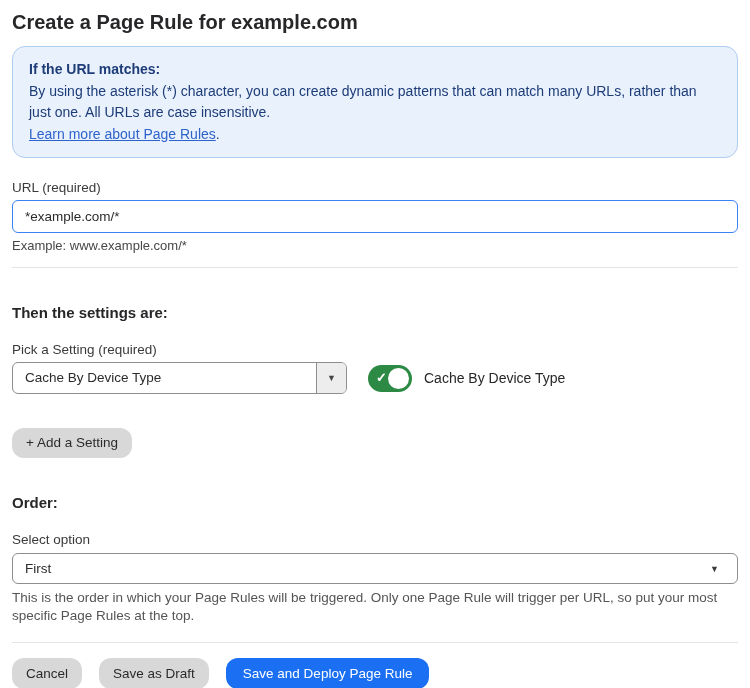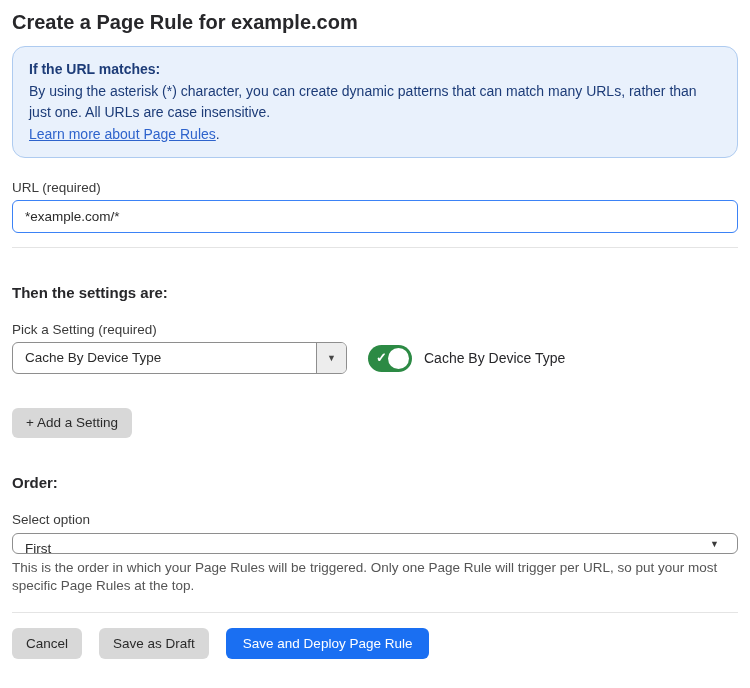--- a/index.html
+++ b/index.html
@@ -152,38 +152,38 @@
   }
   .toggle-label {
     margin-left: 12px;
     font-size: 14px;
     color: #27272a;
   }
 
   .btn {
     display: inline-block;
     border: none;
-    border-radius: 6px;
+    border-radius: 12px;
     font-family: "Liberation Sans", sans-serif;
     font-size: 13.5px;
     color: #2b2b2b;
     background: #d8d8d8;
     height: 31px;
     padding: 0 14px;
     cursor: pointer;
     line-height: 31px;
   }
   .add-setting-btn { margin-top: 34px; height: 30px; line-height: 30px; }
 
   
   .select-box {
     margin-top: 6px;
     position: relative;
     width: 100%;
-    height: 21px;
+    height: 31px;
     border: 1px solid #8e8e8e;
     border-radius: 6px;
     background: #fff;
     cursor: pointer;
   }
   .select-box .select-value {
     font-size: 13.5px;
     color: #2b2b2b;
     line-height: 29px;
     padding-left: 12px;
@@ -227,20 +227,21 @@
   <h1 class="page-title">Create a Page Rule for example.com</h1>
 
   <div class="info-box">
     <div class="info-heading">If the URL matches:</div>
     <div class="info-body">By using the asterisk (*) character, you can create dynamic patterns that can match many URLs, rather than just one. All URLs are case insensitive.</div>
     <div class="info-link-line"><a class="info-link">Learn more about Page Rules</a><span>.</span></div>
   </div>
 
   <div class="field-label">URL (required)</div>
   <input type="text" class="text-input" value="*example.com/*" style="">
+  <div class="helper-text">Example: www.example.com/*</div>
 
   <hr class="divider">
 
   <div class="section-heading">Then the settings are:</div>
 
   <div class="sub-label">Pick a Setting (required)</div>
 
   <div class="setting-row">
     <div class="dropdown-group">
       <div class="dropdown-value">Cache By Device Type</div>

